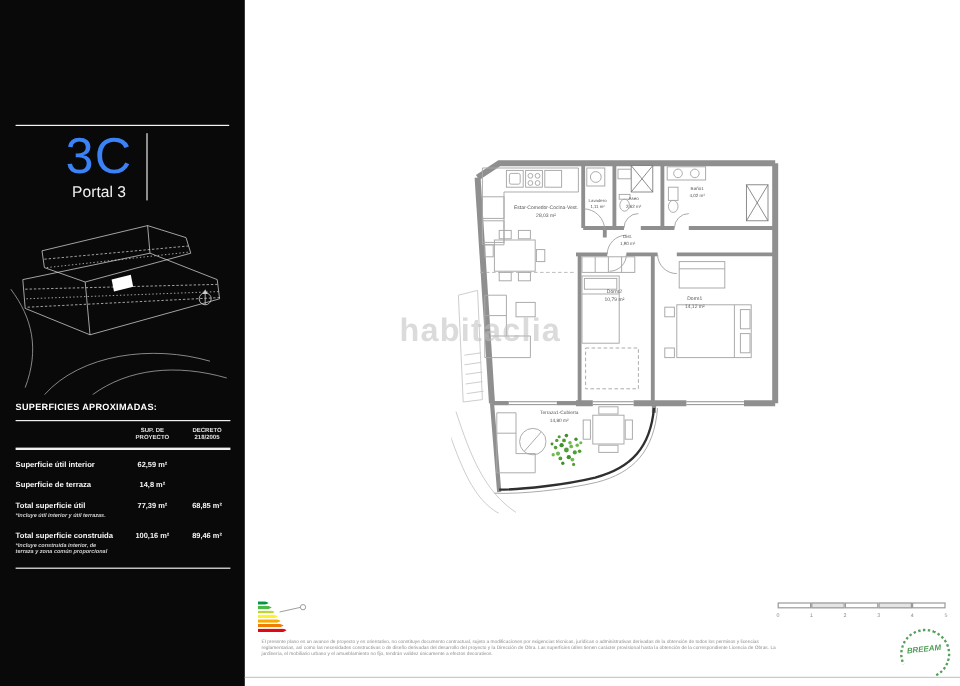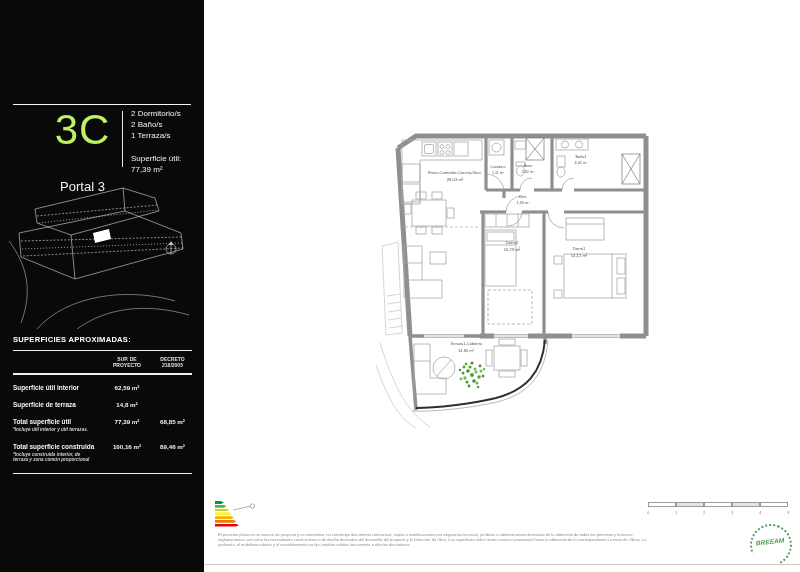--- a/index.html
+++ b/index.html
@@ -3,23 +3,23 @@
 <meta charset="utf-8">
 <style>
   html,body{margin:0;padding:0;background:#fff;}
   .page{position:relative;width:800px;height:572px;background:#ffffff;
         font-family:"Liberation Sans",sans-serif;overflow:hidden;}
 
   
   .sidebar{position:absolute;left:0;top:0;width:204px;height:572px;background:#090909;color:#fff;}
   .srule{position:absolute;left:13px;width:178px;height:1px;background:#f5f5f5;}
   .unit-code{position:absolute;left:50px;top:106px;width:65px;text-align:center;
-             font-size:42px;letter-spacing:1px;color:#bef264;}
+             font-size:42px;letter-spacing:1px;color:#3b82f6;}
   .unit-portal{position:absolute;left:50px;top:152px;width:65px;text-align:center;
-               font-size:13px;color:#f0f0f0;margin-top:27px;}
+               font-size:13px;color:#f0f0f0;}
   .vdiv{position:absolute;left:122px;top:111px;width:1px;height:56px;background:#e8e8e8;}
   .features{position:absolute;left:131px;top:108px;font-size:8px;line-height:11px;color:#f2f2f2;}
   .sup-label{margin-top:12px;}
   .building-wrap{position:absolute;left:7px;top:183px;width:190px;height:146px;}
 
   
   .areas{position:absolute;left:13px;top:335px;width:179px;color:#f0f0f0;font-weight:bold;}
   .areas-title{font-size:7.6px;letter-spacing:.25px;color:#fff;}
   .arule{height:1px;background:#f0f0f0;margin:6px 0 5px 0;}
   .arule.thick{height:2px;margin:5px 0 9px 0;}
@@ -58,27 +58,20 @@
 
 <div class="page">
 
   <aside class="sidebar">
     <div class="srule" style="top:104px"></div>
 
     <div class="unit-code">3C</div>
     <div class="unit-portal">Portal 3</div>
     <div class="vdiv"></div>
 
-    <div class="features">
-      <div>2 Dormitorio/s</div>
-      <div>2 Baño/s</div>
-      <div>1 Terraza/s</div>
-      <div class="sup-label">Superficie útil:</div>
-      <div>77,39 m²</div>
-    </div>
 
     <div class="building-wrap">
       <svg width="190" height="146" viewBox="0 0 190 146">
         <g stroke="#dedede" stroke-width="0.6" fill="none">
           <path d="M28,26 L116,5 L148,15 L152,28 L64,52 L30,40 Z"></path>
           <path d="M30,33 L150,22" stroke-dasharray="2,1.6"></path>
           <path d="M32,40 L151,27" stroke-dasharray="1.2,1.8"></path>
           <path d="M12,50 L118,28 L174,50 L176,66 L68,96 L14,74 Z"></path>
           <path d="M14,58 L174,54" stroke-dasharray="2,1.6"></path>
           <path d="M15,66 L175,60" stroke-dasharray="1.2,1.8"></path>
@@ -340,20 +333,21 @@
         <text x="136" y="116" font-size="4.2">Dorm2</text>
         <text x="136" y="123" font-size="4.2">10,79 m²</text>
         <text x="203" y="122" font-size="4.2">Dorm1</text>
         <text x="203" y="129" font-size="4.2">14,12 m²</text>
         <text x="90" y="217" font-size="4">Terraza1-Cubierta</text>
         <text x="90" y="224" font-size="4">14,80 m²</text>
       </g>
     </svg>
   </div>
 
+  <div class="watermark">habitaclia</div>
 
   <div class="energy">
     <div>
         <div class="ebar" style="background: rgb(1, 150, 65); width: 9px;"></div>
         <div class="ebar" style="background: rgb(76, 184, 71); width: 11.5px;"></div>
         <div class="ebar" style="background: rgb(190, 214, 48); width: 14px;"></div>
         <div class="ebar" style="background: rgb(255, 241, 44); width: 16.5px;"></div>
         <div class="ebar" style="background: rgb(248, 172, 0); width: 19px;"></div>
         <div class="ebar" style="background: rgb(239, 125, 0); width: 21.5px;"></div>
         <div class="ebar" style="background: rgb(227, 6, 19); width: 24px;"></div>

